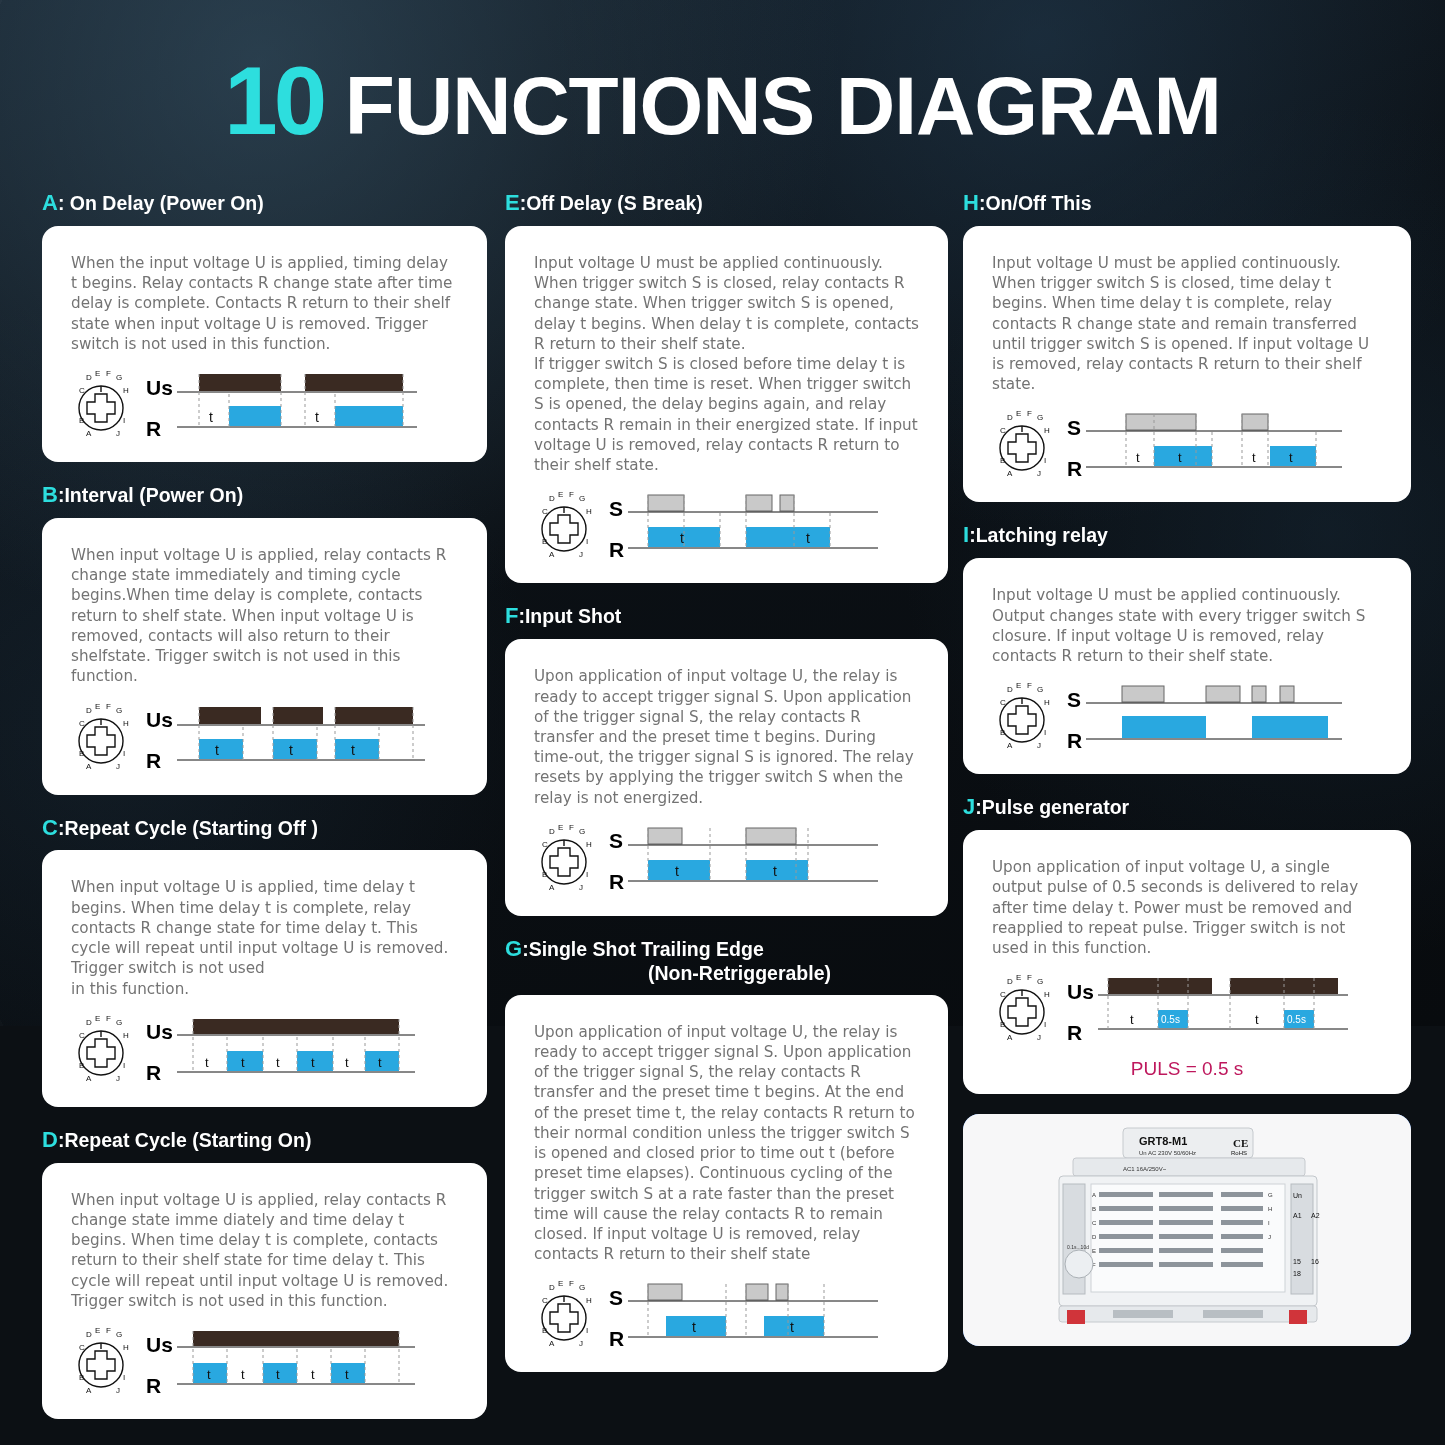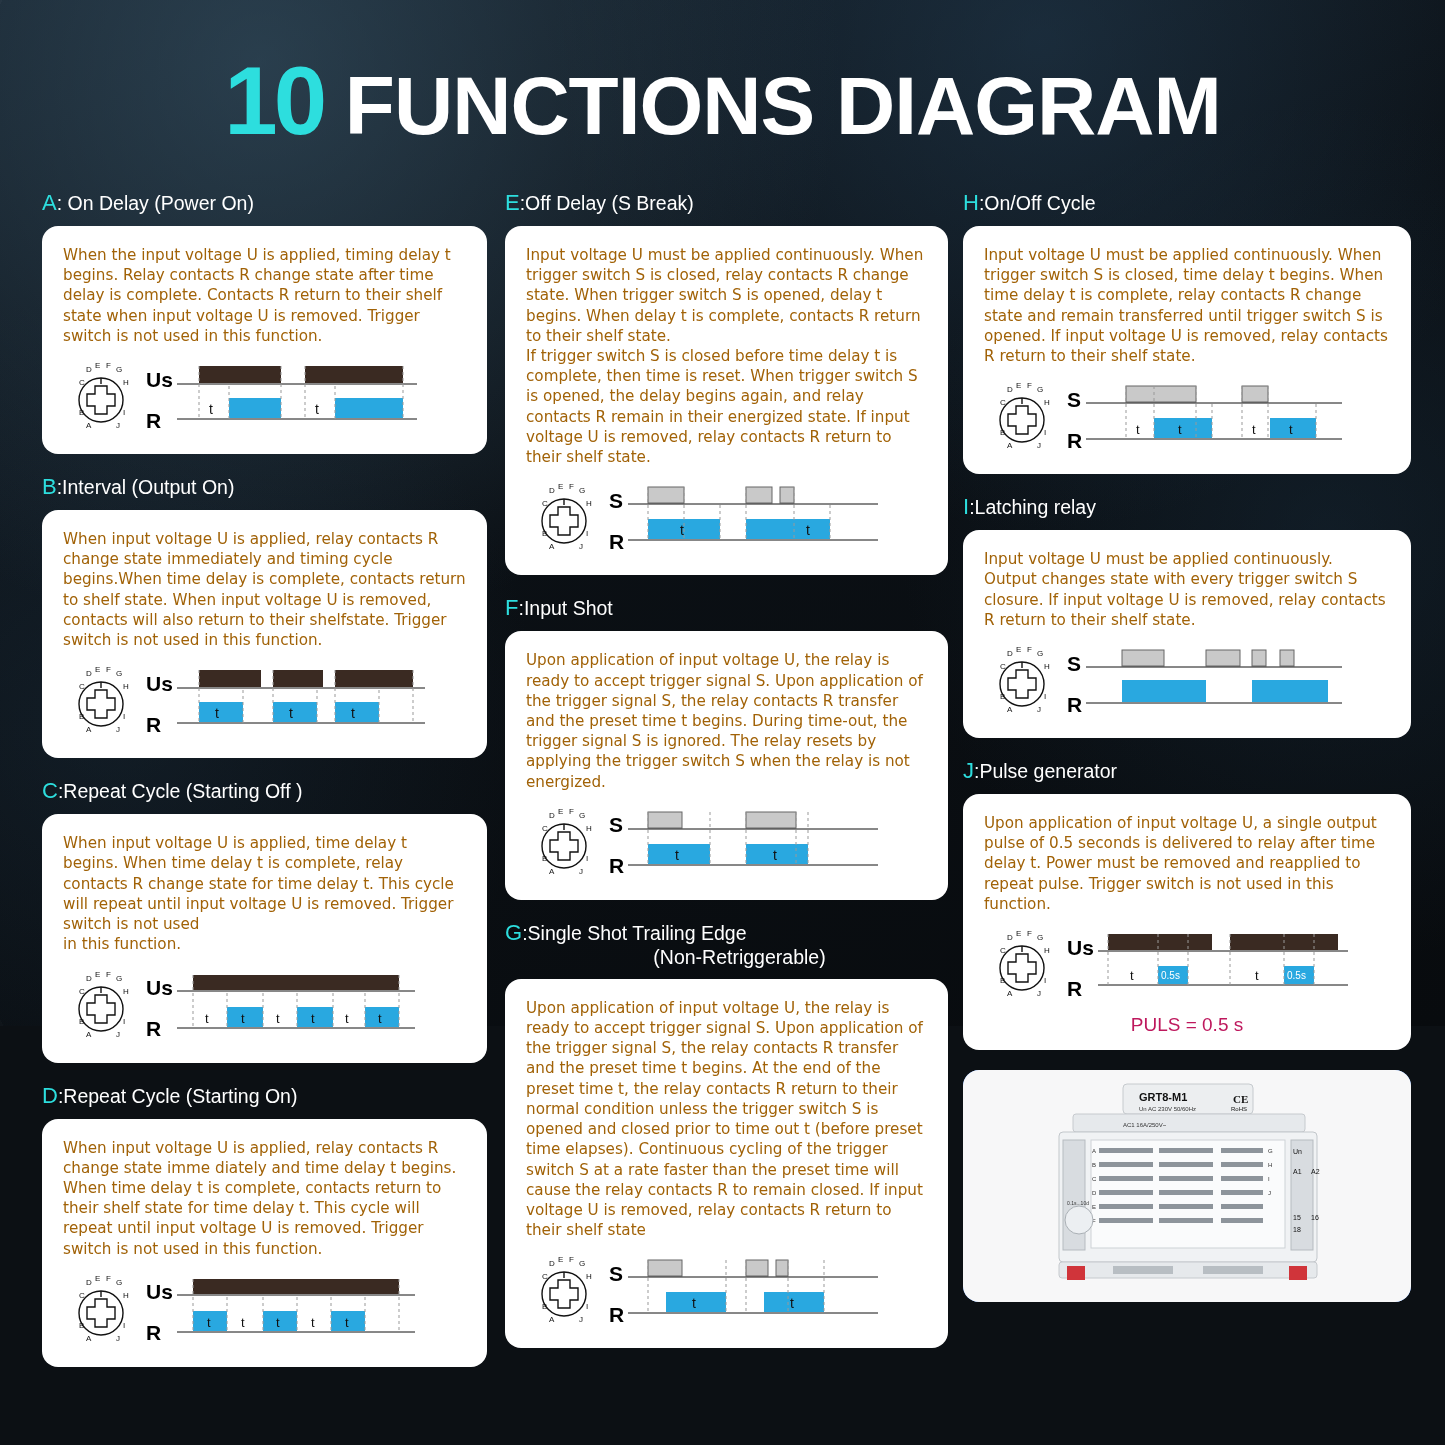--- a/index.html
+++ b/index.html
@@ -45,41 +45,41 @@
   .title .rest { color:#fff; }
 
   
   .col { position:absolute; }
   .col-a { left:42px;  top:190px; width:445px; }
   .col-b { left:505px; top:190px; width:443px; }
   .col-c { left:963px; top:190px; width:448px; }
 
   .sec-head {
     font-size:19.5px;
-    font-weight:normal;
+    font-weight:bold;
     color:#fff;
     margin:0 0 10px 0;
     line-height:1.18;
     white-space:nowrap;
   }
   .sec-head .L { color:#2ddede; font-size:22px; }
   .sec-head.two-line { white-space:normal; }
 
   .card {
     background:#fff;
     border-radius:16px;
     color:#000;
     padding:18px 20px 14px 20px;
     margin-bottom:20px;
   }
   .card p {
-    margin:1px;
+    margin:9px;
     font-size:15.2px;
     line-height:1.33;
-    color:#a16207;
+    color:#737373;
     font-family:"DejaVu Sans", sans-serif;
   }
 
   
   .diagram { display:flex; align-items:center; margin-top:14px; }
   .knob { flex:0 0 auto; margin-right:6px; }
   .labels { flex:0 0 auto; text-align:left; margin-right:4px; }
   .labels div { font-weight:bold; }
   .waves { flex:1 1 auto; }
 
@@ -149,21 +149,21 @@
               <line x1="226" y1="4" x2="226" y2="57"></line>
             </g>
             <text x="32" y="52" font-size="14" fill="#111">t</text>
             <text x="138" y="52" font-size="14" fill="#111">t</text>
           </svg>
         </div>
       </div>
     </div>
 
     <div class="sec-head">
-      <span class="L">B</span><span>:</span><span>Interval (Output On)</span>
+      <span class="L">B</span><span>:</span><span>Interval (Power On)</span>
     </div>
     <div class="card">
       <p>When input voltage U is applied, relay contacts R change state immediately and timing cycle begins.When time delay is complete, contacts return to shelf state. When input voltage U is removed, contacts will also return to their shelfstate. Trigger switch is not used in this function.</p>
       <div class="diagram">
         <div class="knob">
           <svg width="78" height="76" viewBox="0 0 78 76">
             <g font-size="8" font-family="Liberation Sans, sans-serif" fill="#111">
               <text x="24" y="12">D</text>
                 <text x="33" y="8">E</text>
                 <text x="44" y="8">F</text>
@@ -487,21 +487,21 @@
             <text x="162" y="52" font-size="14" fill="#111">t</text>
           </svg>
         </div>
       </div>
     </div>
   </div>
 
   <div class="col col-c">
 
     <div class="sec-head">
-      <span class="L">H</span><span>:</span><span>On/Off Cycle</span>
+      <span class="L">H</span><span>:</span><span>On/Off This</span>
     </div>
     <div class="card">
       <p>Input voltage U must be applied continuously. When trigger switch S is closed, time delay t begins. When time delay t is complete, relay contacts R change state and remain transferred until trigger switch S is opened. If input voltage U is removed, relay contacts R return to their shelf state.</p>
       <div class="diagram">
         <div class="knob">
           <svg width="78" height="76" viewBox="0 0 78 76">
             <g font-size="8" font-family="Liberation Sans, sans-serif" fill="#111">
               <text x="24" y="12">D</text>
                 <text x="33" y="8">E</text>
                 <text x="44" y="8">F</text>

